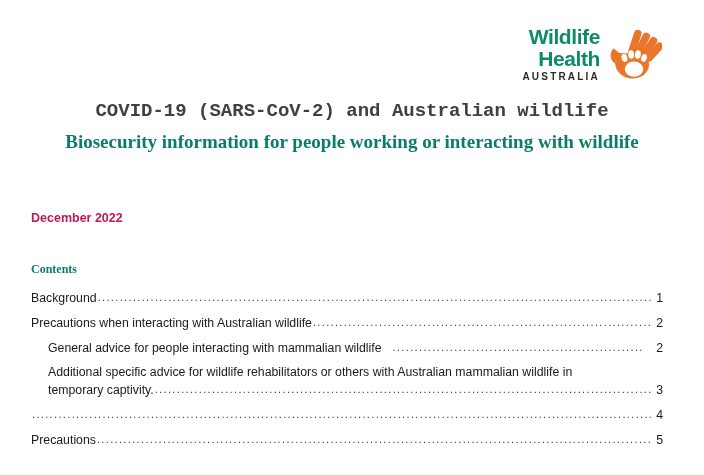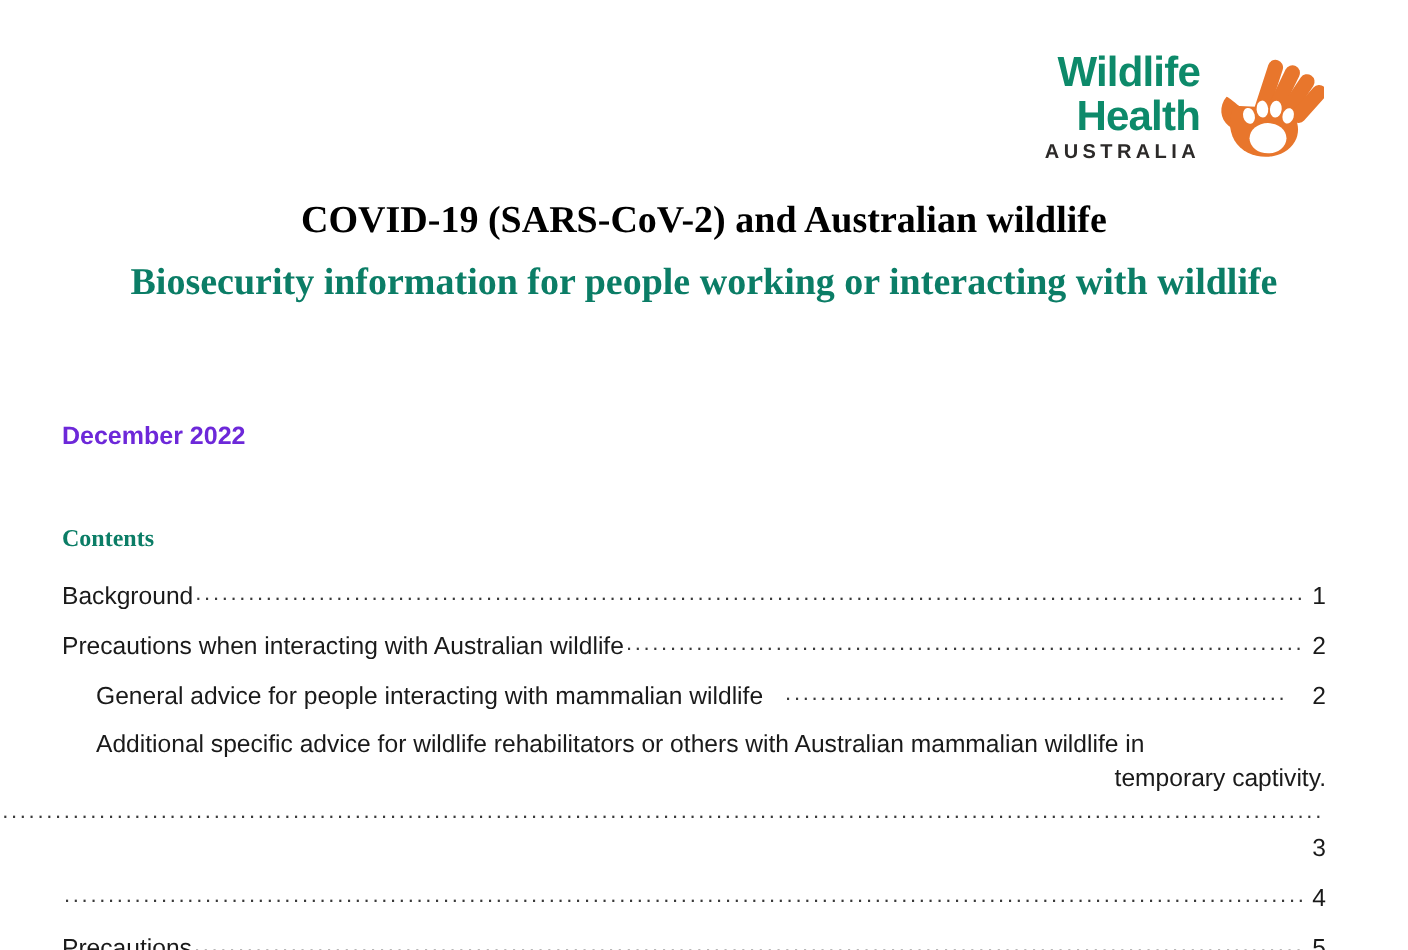--- a/index.html
+++ b/index.html
@@ -61,24 +61,24 @@
     flex: 0 0 auto;
   }
 
   
   .doc-title {
     position: absolute;
     left: 0;
     right: 0;
     top: 98px;
     text-align: center;
-    font-family: Liberation Serif, serif;
+    font-family: Liberation Mono, monospace;
     font-weight: bold;
     font-size: 19px;
-    color: #000000;
+    color: #404040;
     line-height: 26px;
     padding: 0 30px;
     box-sizing: border-box;
   }
   .doc-subtitle {
     position: absolute;
     left: 0;
     right: 0;
     top: 129px;
     text-align: center;
@@ -92,21 +92,21 @@
   }
 
   
   .doc-date {
     position: absolute;
     left: 31px;
     top: 211px;
     font-family: "Liberation Sans", sans-serif;
     font-weight: bold;
     font-size: 12.5px;
-    color: #6d28d9;
+    color: #be185d;
   }
 
   
   .contents-heading {
     position: absolute;
     left: 31px;
     top: 262px;
     font-family: "Liberation Serif", serif;
     font-weight: bold;
     font-size: 12px;
@@ -140,21 +140,20 @@
     white-space: nowrap;
   }
   .toc-entry.wrap .toc-first-line {
     display: block;
     white-space: normal;
   }
   .toc-entry.wrap .toc-second-row {
     display: flex;
     align-items: flex-end;
     width: 100%;
-    flex-direction: column;
   }
   .toc-dots {
     flex: 1 1 auto;
     overflow: hidden;
     white-space: nowrap;
     letter-spacing: 1.35px;
     color: #3a3a3a;
     font-size: 11px;
     margin: 0 1px 1px 1px;
     min-width: 12px;

